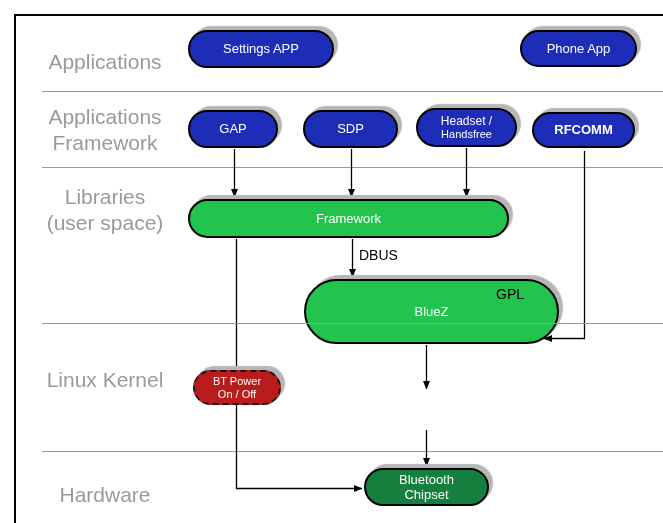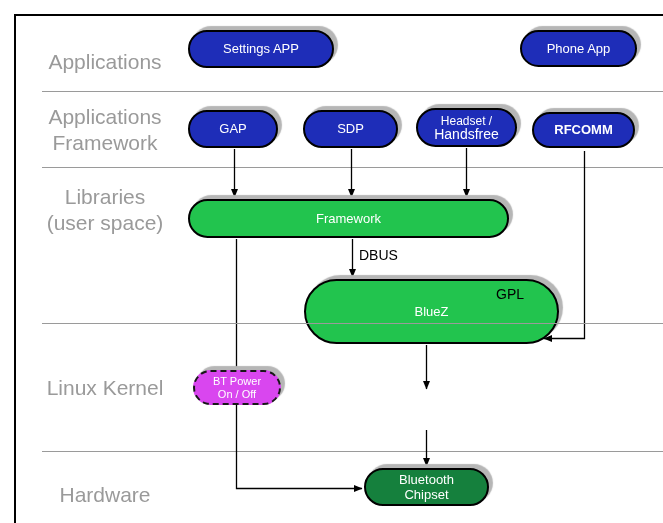--- a/index.html
+++ b/index.html
@@ -8,23 +8,23 @@
   svg.layer{position:absolute;left:0;top:0;width:659px;height:519px;}
   #svg-under{z-index:1;}
   #svg-over{z-index:3;pointer-events:none;}
   .sep{stroke:#9a9a9a;stroke-width:1.2;fill:none;}
   .edge{stroke:#000;stroke-width:1.3;fill:none;}
   .pill{position:absolute;z-index:2;display:flex;flex-direction:column;align-items:center;
         justify-content:center;border-radius:999px;color:#fff;font-size:13px;line-height:14px;
         text-align:center;box-sizing:border-box;}
   .blue{background:#1e2db8;border:2px solid #000;box-shadow:4px -4px 1px #b6b6b6;}
   .green{background:#22c44e;border:2px solid #000;box-shadow:4px -4px 1px #b6b6b6;}
-  .red-dashed{background:#d946ef;border:2px dashed #171717;box-shadow:4px -4px 1px #b6b6b6;}
+  .red-dashed{background:#b91c1c;border:2px dashed #171717;box-shadow:4px -4px 1px #b6b6b6;}
   .red-solid{background:#15803d;border:2px solid #000;box-shadow:4px -4px 1px #b6b6b6;}
-  .sub{font-size:14px;line-height:13px;}
+  .sub{font-size:11px;line-height:13px;}
   .layer-label{position:absolute;z-index:4;left:4px;width:170px;text-align:center;
                color:#9a9a9a;font-size:21px;line-height:26px;}
   .edge-label{position:absolute;z-index:4;color:#000;font-size:14px;line-height:15px;}
 </style>
 </head>
 <body>
 
 <div class="stage">
 
   <svg id="svg-under" class="layer">
@@ -51,21 +51,21 @@
     <span>Applications</span>
   </div>
   <div class="layer-label" style="top:88px;">
     <div>Applications</div>
     <div>Framework</div>
   </div>
   <div class="layer-label" style="top:168px;">
     <div>Libraries</div>
     <div>(user space)</div>
   </div>
-  <div class="layer-label" style="top:359px;">
+  <div class="layer-label" style="top:351px;">
     <span>Linux Kernel</span>
   </div>
   <div class="layer-label" style="top:466px;">
     <span>Hardware</span>
   </div>
 
   <div class="pill blue" style="left:172px;top:14px;width:146px;height:38px;">
     <span>Settings APP</span>
   </div>
   <div class="pill blue" style="left:504px;top:14px;width:117px;height:37px;">

